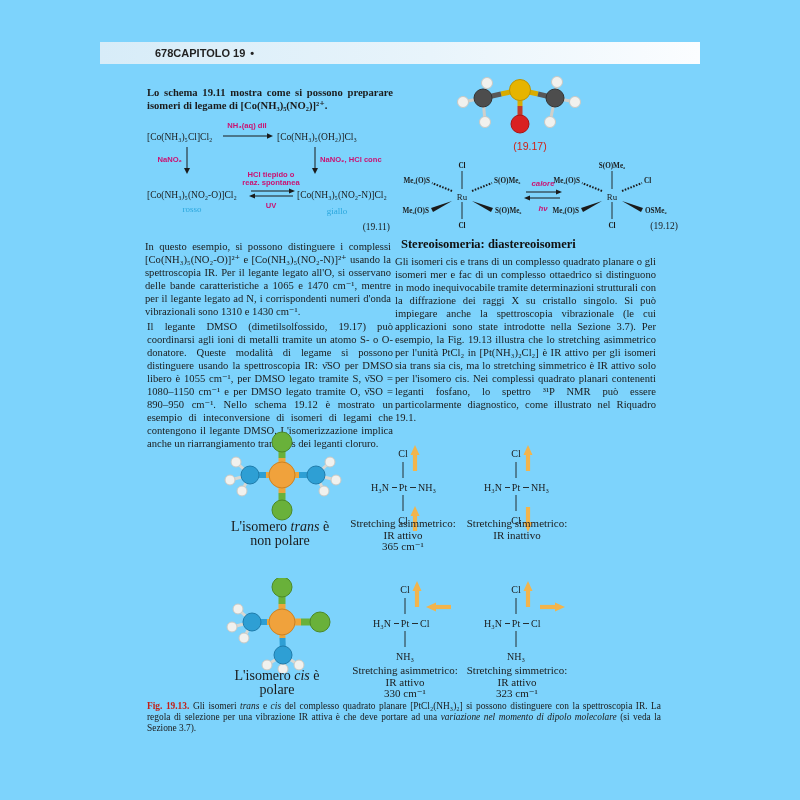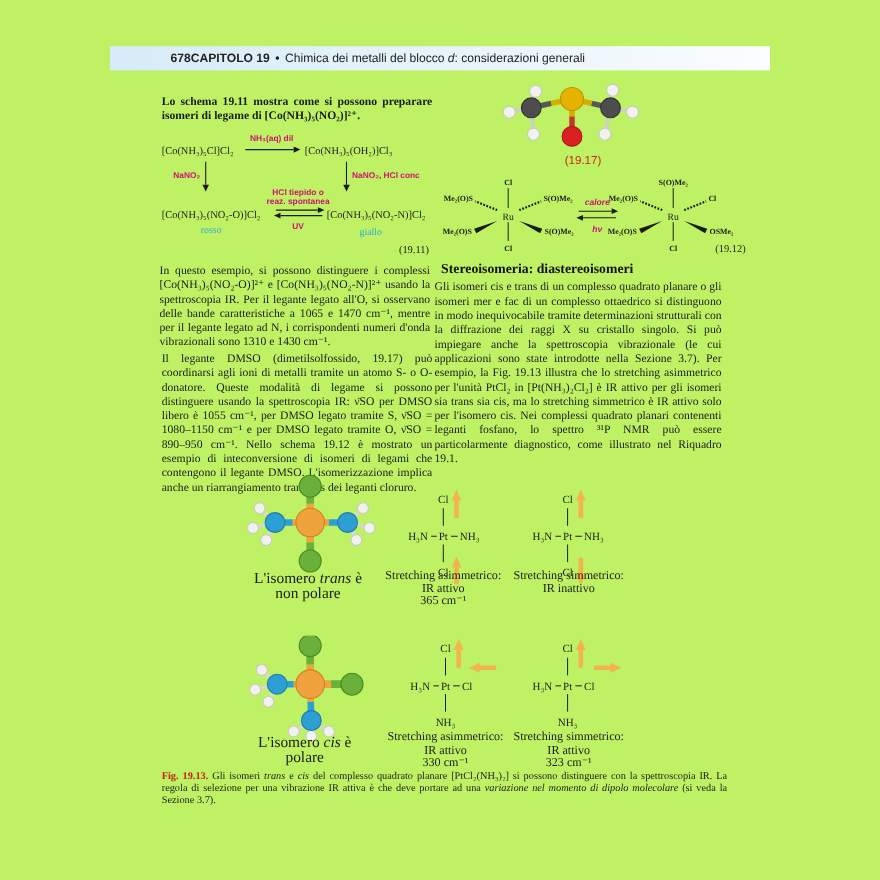--- a/index.html
+++ b/index.html
@@ -1,16 +1,16 @@
 <!DOCTYPE html>
 <html><head>
 <meta charset="utf-8">
 <style>
   html,body{margin:0;padding:0;background:#fff;}
-  .page{position:relative;width:800px;height:800px;background:#bef264;overflow:hidden;
+  .page{position:relative;width:800px;height:800px;background:#7dd3fc;overflow:hidden;
         font-family:"Liberation Serif","DejaVu Serif",serif;color:#1b1b1b;}
   
   .runhead{position:absolute;left:100px;top:42px;width:600px;height:22px;
            background:linear-gradient(90deg,#d7ecf8 0%,#e8f4fb 55%,#fbfdff 100%);
            display:flex;align-items:center;
            font-family:"Liberation Sans","DejaVu Sans",sans-serif;font-size:11px;color:#222;}
   .pgnum{font-weight:700;margin-left:55px;}
   .chap{font-weight:700;}
   .bullet{margin:0 5px;font-weight:700;}
   .htitle{font-weight:400;}
@@ -61,21 +61,20 @@
 </style>
 </head>
 <body>
 
 <div class="page">
 
   <div class="runhead">
     <span class="pgnum">678</span>
     <span class="chap">CAPITOLO 19</span>
     <span class="bullet">•</span>
-    <span class="htitle"><span>Chimica dei metalli del blocco </span><span class="it">d</span><span>: considerazioni generali</span></span>
   </div>
 
   <div class="para" id="para-intro">Lo schema 19.11 mostra come si possono preparare isomeri di legame di [Co(NH₃)₅(NO₂)]²⁺.</div>
 
   <svg class="g" style="left:147px;top:120px" width="245" height="116" viewBox="0 0 245 116">
     <text class="t-mag" x="100" y="8" text-anchor="middle">NH₃(aq) dil</text>
     <text class="t-chem" x="0" y="20">[Co(NH₃)₅Cl]Cl₂</text>
     <g>
       <line class="arr" x1="76" y1="16" x2="120" y2="16"></line>
       <polygon class="ahead" points="120,13.2 120,18.8 126,16"></polygon>

